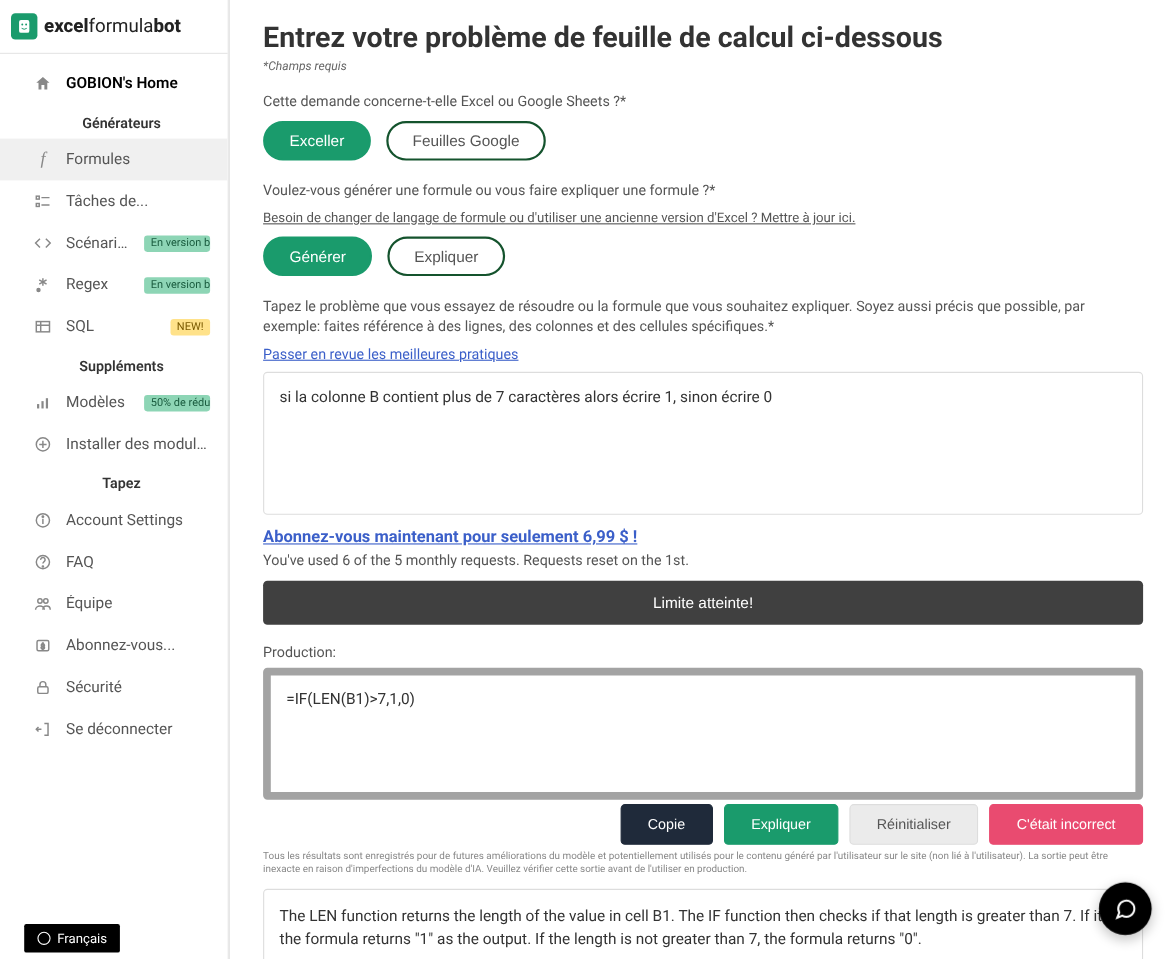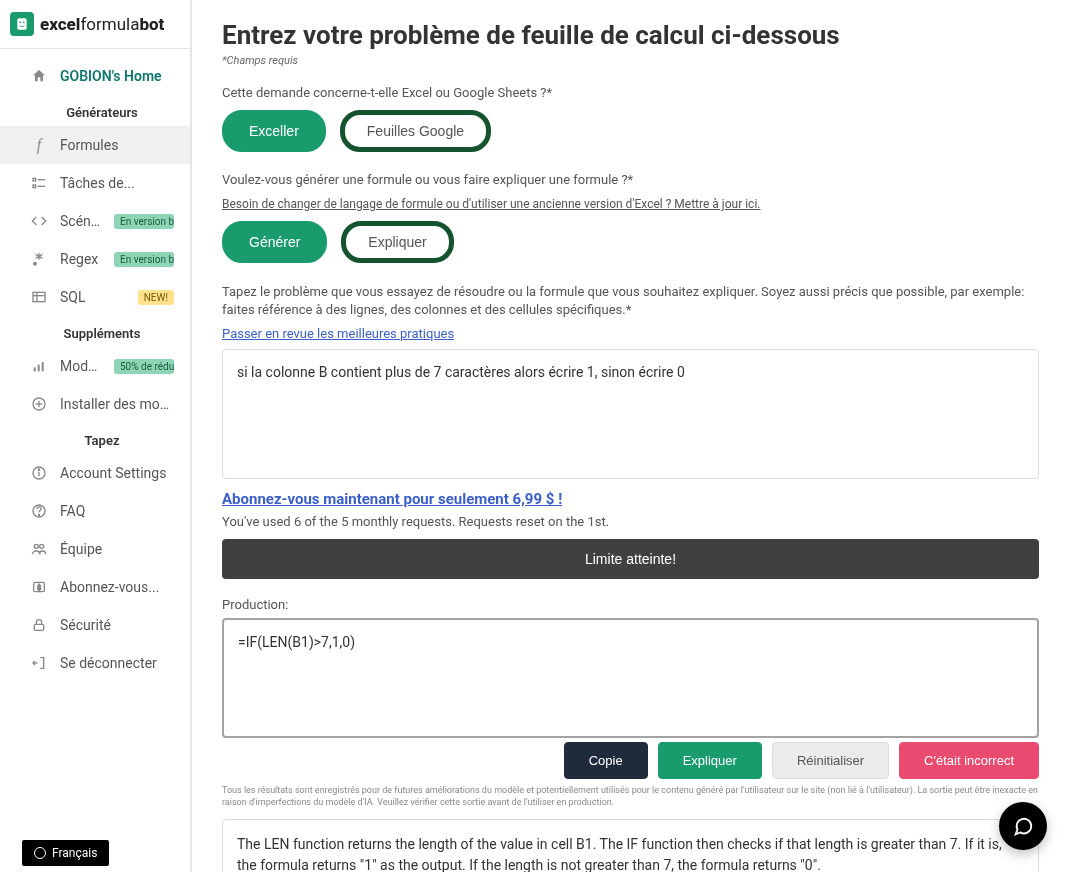--- a/index.html
+++ b/index.html
@@ -1,51 +1,51 @@
 <!DOCTYPE html>
 <html><head>
 <meta charset="utf-8">
 <style>
 * { box-sizing: border-box; margin: 0; padding: 0; }
 body { font-family: -apple-system, BlinkMacSystemFont, 'Segoe UI', Roboto, Arial, sans-serif; background: #fff; color: #333; }
 .app { display: flex; width: 1069px; height: 872px; overflow: hidden; }
-.sidebar { width: 191px; border-right: 1px solid #e5e5e5; display: flex; flex-direction: column; background: #fff; }
+.sidebar { width: 208px; border-right: 1px solid #e5e5e5; display: flex; flex-direction: column; background: #fff; }
 .logo-wrap { padding: 12px 10px; border-bottom: 1px solid #e5e5e5; display: flex; align-items: center; gap: 6px; }
 .logo-icon { width: 24px; height: 24px; background: #1a9b6c; border-radius: 4px; display: flex; align-items: center; justify-content: center; color: #fff; font-size: 14px; font-weight: bold; }
 .logo-text { font-size: 17px; font-weight: 700; color: #222; }
 .logo-text .bold { font-weight: 800; }
 .logo-text .light { font-weight: 400; }
 .sidebar-body { flex: 1; overflow-y: auto; padding-top: 8px; }
 .sidebar-item { display: flex; align-items: center; gap: 12px; padding: 10px 16px 10px 30px; font-size: 14px; color: #555; cursor: pointer; position: relative; }
-.sidebar-item.home { font-weight: 600; color: #0f766e; padding-left: 30px; }
+.sidebar-item.home { font-weight: 600; color: #000000; padding-left: 30px; }
 .sidebar-item.active { background: #f0f0f0; }
 .sidebar-item .icon { width: 18px; height: 18px; display: inline-flex; align-items: center; justify-content: center; color: #888; flex-shrink: 0; }
 .sidebar-item .label { flex: 1; white-space: nowrap; overflow: hidden; text-overflow: ellipsis; }
 .sidebar-section { padding: 10px 16px 6px 30px; font-size: 13px; font-weight: 600; color: #333; text-align: center; }
 .badge { background: #8dd5b5; color: #1a5c3f; font-size: 10px; padding: 2px 6px; border-radius: 3px; white-space: nowrap; overflow: hidden; max-width: 60px; text-overflow: clip; }
 .badge.yellow { background: #ffe28a; color: #7a5a00; }
 .lang-widget { position: absolute; bottom: 6px; left: 22px; background: #000; color: #fff; font-size: 12px; padding: 6px 12px; display: flex; align-items: center; gap: 6px; border-radius: 2px; }
 .lang-circle { width: 12px; height: 12px; border: 1.5px solid #fff; border-radius: 50%; }
 
 .main { flex: 1; background: #fff; overflow-y: auto; padding: 20px 30px 20px 30px; border-left: 1px solid #e5e5e5; position: relative; }
 .main h1 { font-size: 26px; font-weight: 700; color: #333; margin-bottom: 4px; }
 .required-note { font-size: 11px; font-style: italic; color: #666; margin-bottom: 18px; }
 .question { font-size: 13px; color: #555; margin-bottom: 10px; }
 .pill-row { display: flex; gap: 14px; margin-bottom: 20px; }
-.pill { padding: 8px 22px; border-radius: 20px; font-size: 14px; cursor: pointer; border: 5px solid #14532d; background: #fff; color: #555; }
+.pill { padding: 8px 22px; border-radius: 20px; font-size: 14px; cursor: pointer; border: 2px solid #14532d; background: #fff; color: #555; }
 .pill.active { background: #1a9b6c; color: #fff; border-color: #1a9b6c; }
 .help-link { font-size: 12px; color: #555; text-decoration: underline; display: block; margin-bottom: 10px; }
 .instruction { font-size: 13px; color: #555; margin-bottom: 4px; line-height: 1.4; }
 .link-blue { color: #3b5fc9; text-decoration: underline; font-size: 13px; cursor: pointer; display: inline-block; margin-bottom: 8px; }
 .textarea { width: 100%; border: 1px solid #ddd; border-radius: 4px; padding: 14px; font-size: 14px; color: #333; min-height: 130px; resize: none; font-family: inherit; margin-bottom: 6px; }
 .subscribe-link { color: #3b5fc9; text-decoration: underline; font-weight: 700; font-size: 15px; cursor: pointer; margin-bottom: 6px; display: inline-block; }
 .usage-text { font-size: 13px; color: #555; margin-bottom: 10px; }
 .limit-btn { width: 100%; background: #404040; color: #fff; border: none; border-radius: 4px; padding: 12px; font-size: 14px; font-weight: 500; cursor: pointer; margin-bottom: 18px; }
 .output-label { font-size: 13px; color: #555; margin-bottom: 6px; }
-.output-box { width: 100%; border: 2px solid #a3a3a3; border-radius: 4px; padding: 14px; font-size: 14px; color: #333; min-height: 120px; margin-bottom: 4px; font-family: inherit; background: #fff; }
+.output-box { width: 100%; border: 7px solid #a3a3a3; border-radius: 4px; padding: 14px; font-size: 14px; color: #333; min-height: 120px; margin-bottom: 4px; font-family: inherit; background: #fff; }
 .action-row { display: flex; gap: 10px; justify-content: flex-end; margin-bottom: 6px; }
 .action-btn { padding: 10px 24px; border-radius: 4px; font-size: 13px; cursor: pointer; border: 1px solid #ddd; background: #fff; color: #333; }
 .action-btn.dark { background: #1f2a3a; color: #fff; border-color: #1f2a3a; }
 .action-btn.green { background: #1a9b6c; color: #fff; border-color: #1a9b6c; }
 .action-btn.gray { background: #ebebeb; color: #555; border-color: #ddd; }
 .action-btn.pink { background: #e94b70; color: #fff; border-color: #e94b70; }
 .disclaimer { font-size: 9px; color: #888; line-height: 1.3; margin-bottom: 10px; }
 .explain-box { width: 100%; border: 1px solid #ddd; border-radius: 4px; padding: 14px; font-size: 14px; color: #333; line-height: 1.5; min-height: 80px; background: #fff; }
 .chat-fab { position: fixed; right: 22px; bottom: 22px; width: 48px; height: 48px; border-radius: 50%; background: #000; color: #fff; display: flex; align-items: center; justify-content: center; cursor: pointer; box-shadow: 0 4px 12px rgba(0,0,0,0.25); }
 .main::-webkit-scrollbar { width: 8px; }

